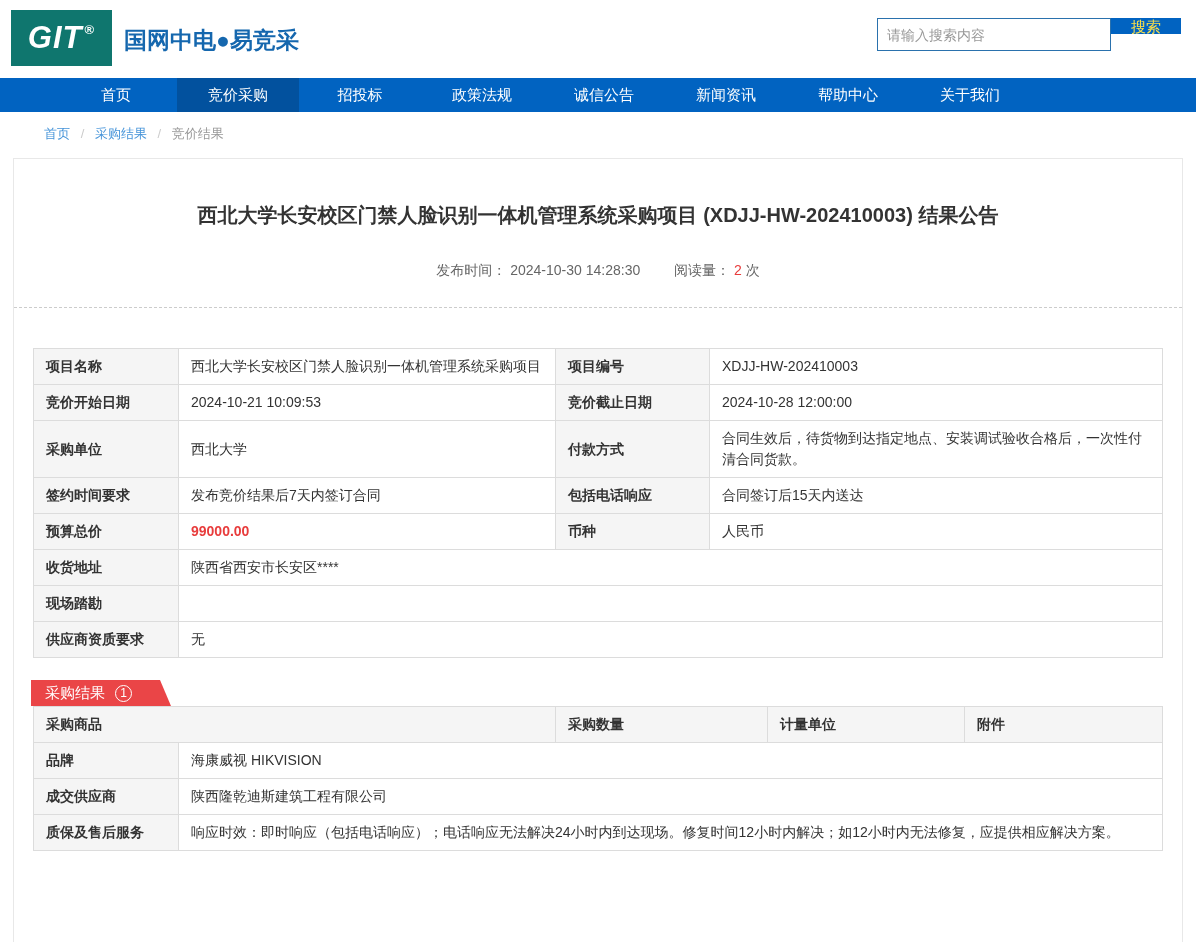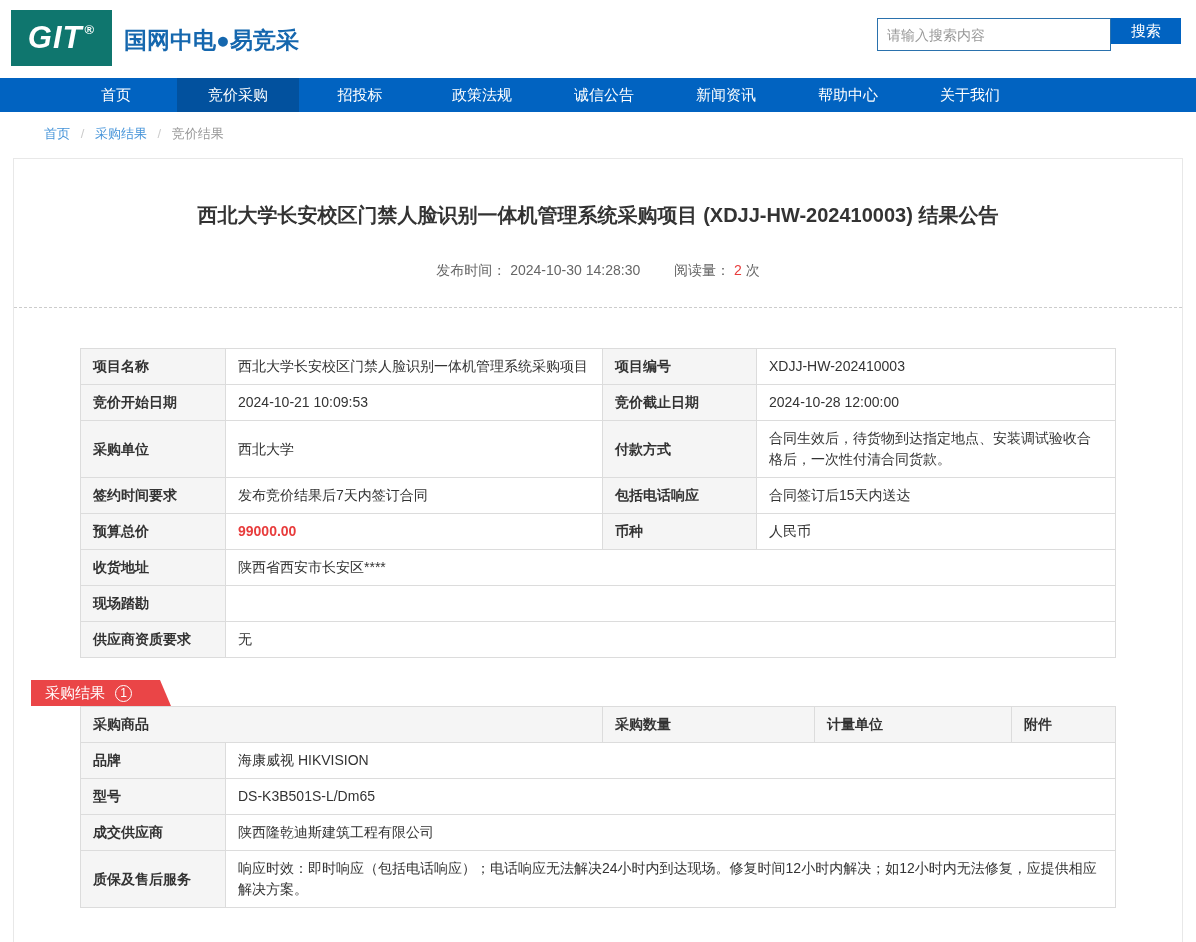--- a/index.html
+++ b/index.html
@@ -10,21 +10,21 @@
   .header { height:78px; position:relative; background:#fff; }
   .logo-box { position:absolute; left:11px; top:10px; width:101px; height:56px;
               background:#0f766e; color:#fff; display:flex; align-items:center; justify-content:center; }
   .logo-text { font-style:italic; font-weight:bold; font-size:31px; letter-spacing:1px; }
   .logo-reg { font-size:13px; font-style:normal; vertical-align:14px; margin-left:2px; }
   .site-name { position:absolute; left:124px; top:25px; font-size:23px; font-weight:bold; color:#1567ae; }
   .search-box { position:absolute; top:18px; right:15px; display:flex; }
   .search-input { width:234px; height:33px; border:1px solid #2a71ad; padding:0 9px; font-size:14px;
                   color:#333; outline:none; font-family:inherit; }
   .search-input::placeholder { color:#999; }
-  .search-btn { width:70px; height:26px; background:#0163c1; color:#ffffff; border:none;
+  .search-btn { width:70px; height:16px; background:#0163c1; color:#fde047; border:none;
                 font-size:15px; cursor:pointer; font-family:inherit; }
 
   
   .nav { height:34px; background:#0163c1; display:flex; padding-left:55px; }
   .nav-item { width:122px; text-align:center; line-height:34px; color:#fff; font-size:15px; cursor:pointer; }
   .nav-item.active { background:#02519e; }
 
   
   .breadcrumb { padding:13px 0 12px 44px; font-size:13px; color:#999; }
   .breadcrumb a { color:#4694d9; text-decoration:none; cursor:pointer; }
@@ -33,21 +33,21 @@
   
   .card { margin:3px 13px 0; border:1px solid #e8e8e8; background:#fff; min-height:786px; padding-bottom:8px; }
   .article-title { text-align:center; font-size:20px; font-weight:bold; margin-top:42px; line-height:28px; color:#333; }
   .article-meta { text-align:center; margin-top:33px; font-size:14px; color:#666; }
   .meta-views-label { margin-left:30px;margin-top:36px; }
   .red { color:#e83c3c; }
   .red-bold { color:#e83c3c; font-weight:bold; }
   .dashed-divider { border-top:1px dashed #ccc; margin-top:27px; }
 
   
-  .tbl { border-collapse:collapse; margin:40px auto 0; width:1036px; table-layout:fixed; font-size:14px; }
+  .tbl { border-collapse:collapse; margin:40px auto 0; width:1130px; table-layout:fixed; font-size:14px; }
   .tbl td { border:1px solid #dcdcdc; padding:7px 12px; line-height:21px; height:36px;
             color:#333; word-break:break-all; vertical-align:middle; }
   .tbl td.lbl { background:#f5f5f5; font-weight:bold; }
   .tbl2 { margin-top:0; }
   .attach-link { color:#4694d9; text-decoration:none; cursor:pointer; }
 
   
   .result-badge { margin:22px 0 0 17px; width:140px; height:26px; background:#ea4547; color:#fff;
                   display:flex; align-items:center; padding-left:14px; font-size:15px;
                   clip-path:polygon(0 0, calc(100% - 11px) 0, 100% 100%, 0 100%); }
@@ -172,24 +172,20 @@
       <td class="lbl" colspan="2">采购商品</td>
       <td class="lbl">采购数量</td>
       <td class="lbl">计量单位</td>
       <td class="lbl">附件</td>
     </tr>
     <tr>
       <td class="lbl">品牌</td>
       <td colspan="4">海康威视 HIKVISION</td>
     </tr>
     <tr>
-      <td class="lbl">型号</td>
-      <td colspan="4">DS-K3B501S-L/Dm65</td>
-    </tr>
-    <tr>
       <td class="lbl">成交供应商</td>
       <td colspan="4">陕西隆乾迪斯建筑工程有限公司</td>
     </tr>
     <tr>
       <td class="lbl">质保及售后服务</td>
       <td colspan="4">响应时效：即时响应（包括电话响应）；电话响应无法解决24小时内到达现场。修复时间12小时内解决；如12小时内无法修复，应提供相应解决方案。</td>
     </tr>
   </tbody>
     </table>
 

